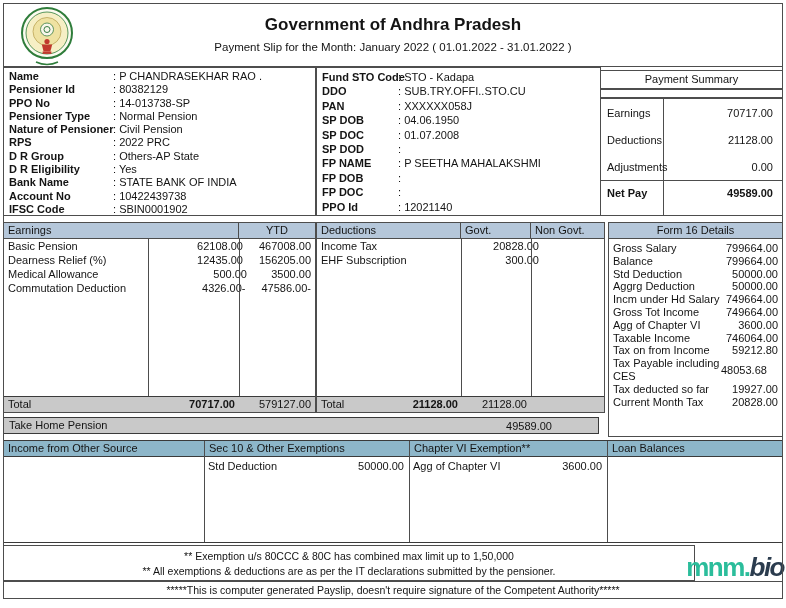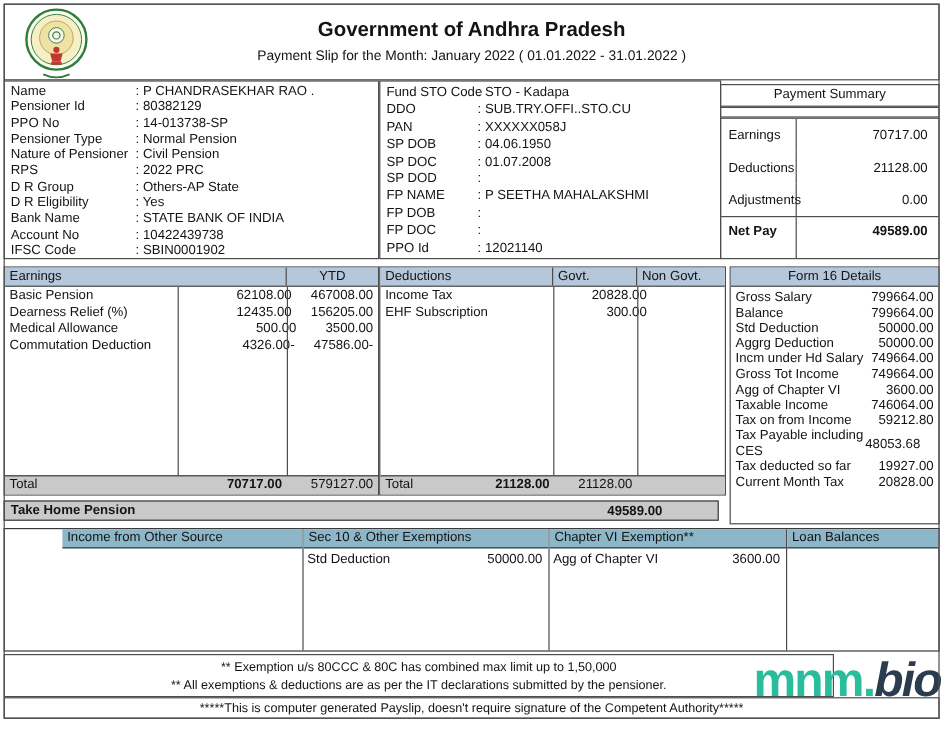--- a/index.html
+++ b/index.html
@@ -19,21 +19,21 @@
 
   
   .frame { left:3px; top:3px; width:780px; height:596px; border:1px solid #4d4d4d; pointer-events:none; }
 
   
   .panel { top:67px; height:149px; border:1px solid #4d4d4d; padding:2px 0 0 5px; overflow:hidden; }
   .panel-left { left:3px; width:313px; }
   .panel-mid { left:316px; width:285px; }
   .kv { display:flex; line-height:13.3px; white-space:nowrap; }
   .panel-mid .kv { line-height:14.4px; }
-  .kv .k { flex:0 0 auto; }
+  .kv .k { flex:0 0 auto;font-weight:bold; }
   .panel-left .k { width:104px; }
   .panel-mid .k { width:76px; }
   .kv .v::before { content:": "; white-space:pre; }
 
   
   .psum-h { left:600px; top:70px; width:183px; height:19px; border:1px solid #4d4d4d; text-align:center; line-height:17px; }
   .psum-gap { left:600px; top:89px; width:183px; height:9px; border:1px solid #4d4d4d; }
   .psum-b { left:600px; top:98px; width:183px; height:118px; border:1px solid #4d4d4d; display:flex; flex-direction:column; }
   .ps-row { display:flex; height:27px; }
   .ps-row .psl { width:63px; border-right:1px solid #4d4d4d; padding:8px 0 0 6px; }
@@ -67,41 +67,41 @@
   
   .f16 { left:608px; top:222px; width:175px; height:215px; border:1px solid #4d4d4d; }
   .f16 .band { justify-content:center; }
   .f16 .band > div { padding-left:0; }
   .f16-rows { padding-top:3px; }
   .f16-row { display:flex; align-items:center; line-height:12.8px; }
   .f16-row .fl { flex:1; padding-left:4px; }
   .f16-row .fv { text-align:right; padding-right:4px; white-space:nowrap; }
 
   
-  .thp { left:3px; top:417px; width:596px; height:17px; background:var(--total-row); border:1px solid #3a3a3a; font-weight:bold; line-height:15px; }
+  .thp { left:3px; top:417px; width:596px; height:17px; background:var(--total-row); border:1px solid #3a3a3a; font-weight:normal; line-height:15px; }
   .thp .thp-l { padding-left:5px; }
   .thp .thp-v { position:absolute; right:46px; top:1px; }
 
   
   .bots { left:3px; top:440px; width:780px; height:103px; border:1px solid #3a3a3a; display:flex; }
   .bcol { border-right:1px solid #4d4d4d; }
   .bcol:last-child { border-right:none; }
-  .bcol-1 { width:201px;margin-left:48px; } .bcol-2 { width:205px; } .bcol-3 { width:198px; } .bcol-4 { flex:1; }
+  .bcol-1 { width:201px; } .bcol-2 { width:205px; } .bcol-3 { width:198px; } .bcol-4 { flex:1; }
   .bband { height:16px; background:var(--band-mid); border-bottom:1px solid #3a3a3a; line-height:15px; padding-left:4px; }
   .brow { display:flex; line-height:14px; padding-top:2px; }
   .brow .bl { flex:1; padding-left:3px; }
   .brow .bv { text-align:right; padding-right:5px; }
 
   
   .foot1 { left:3px; top:545px; width:692px; height:36px; border:1px solid #4d4d4d; text-align:center; font-size:10.5px; padding-top:3px; line-height:15px; }
   .foot2 { left:3px; top:581px; width:780px; height:18px; border:1px solid #4d4d4d; text-align:center; font-size:10.5px; line-height:16px; }
 
   
   .logo { left:606px; top:541px; width:178px; height:48px; display:flex; align-items:flex-end; justify-content:flex-end;
-          font-size:40px; font-weight:bold; letter-spacing:-1.5px; line-height:44px; }
+          font-size:26px; font-weight:bold; letter-spacing:-1.5px; line-height:44px; }
   .logo .lg-mnm { color:var(--logo-teal); }
   .logo .lg-bio { color:var(--logo-navy); font-style:italic; }
 </style>
 </head>
 <body>
 
 <div class="payslip">
 
   <div class="abs hdr">
     <div class="hdr-title">Government of Andhra Pradesh</div>

